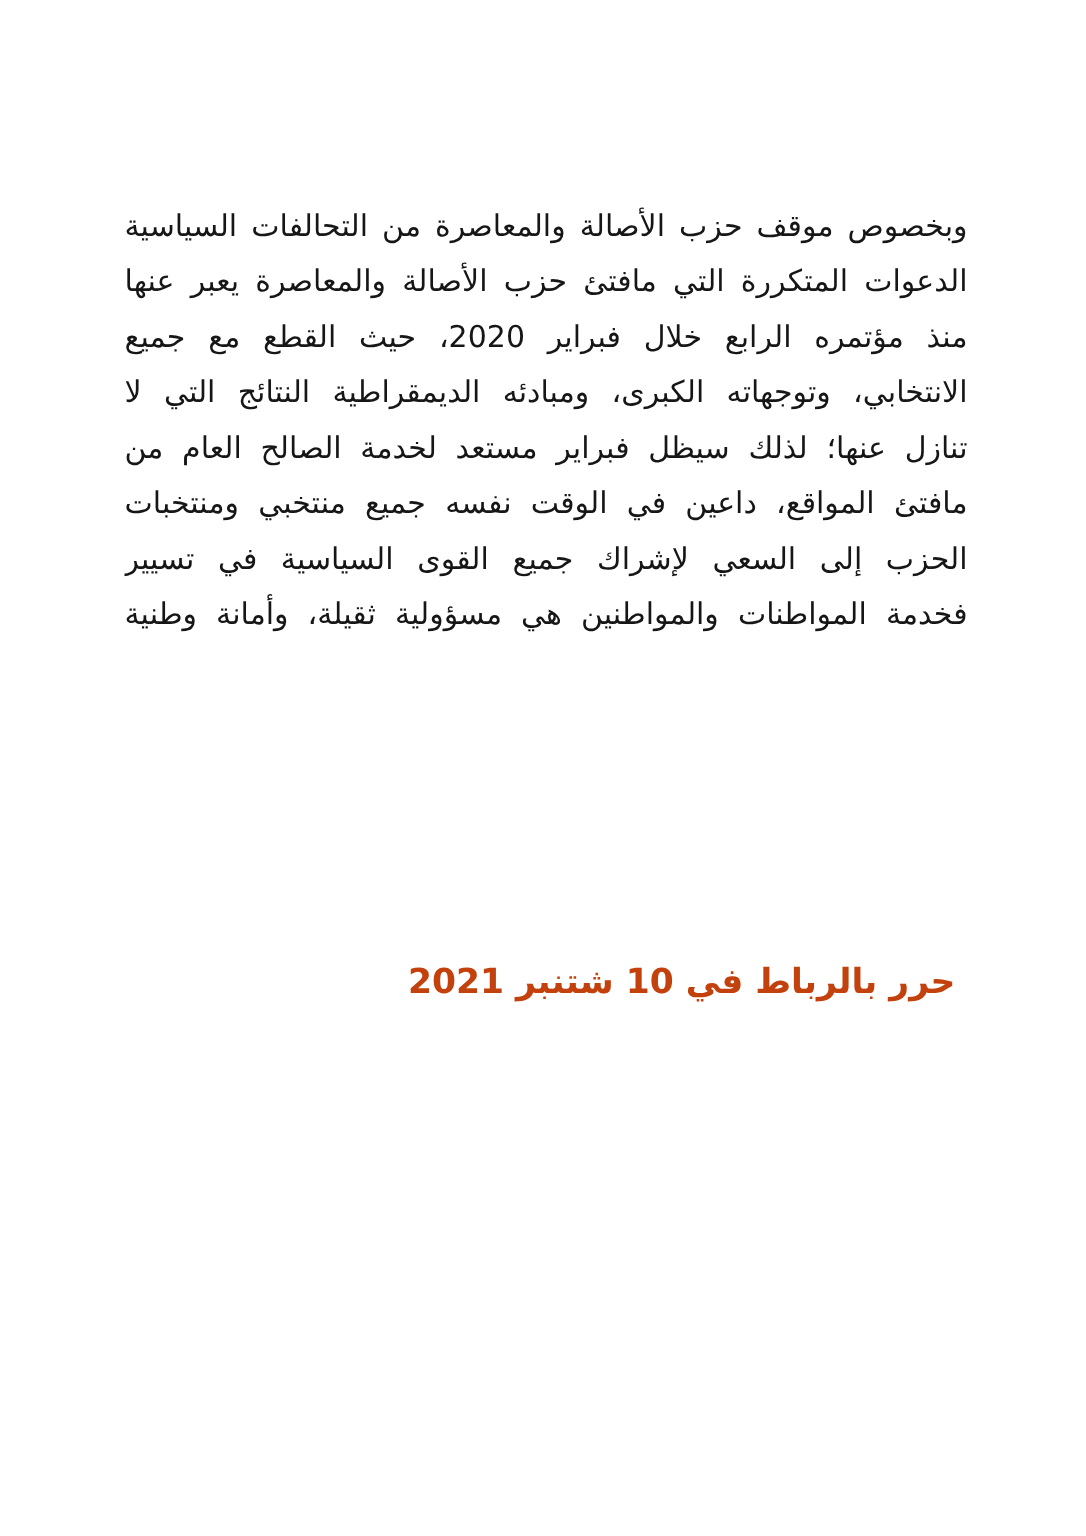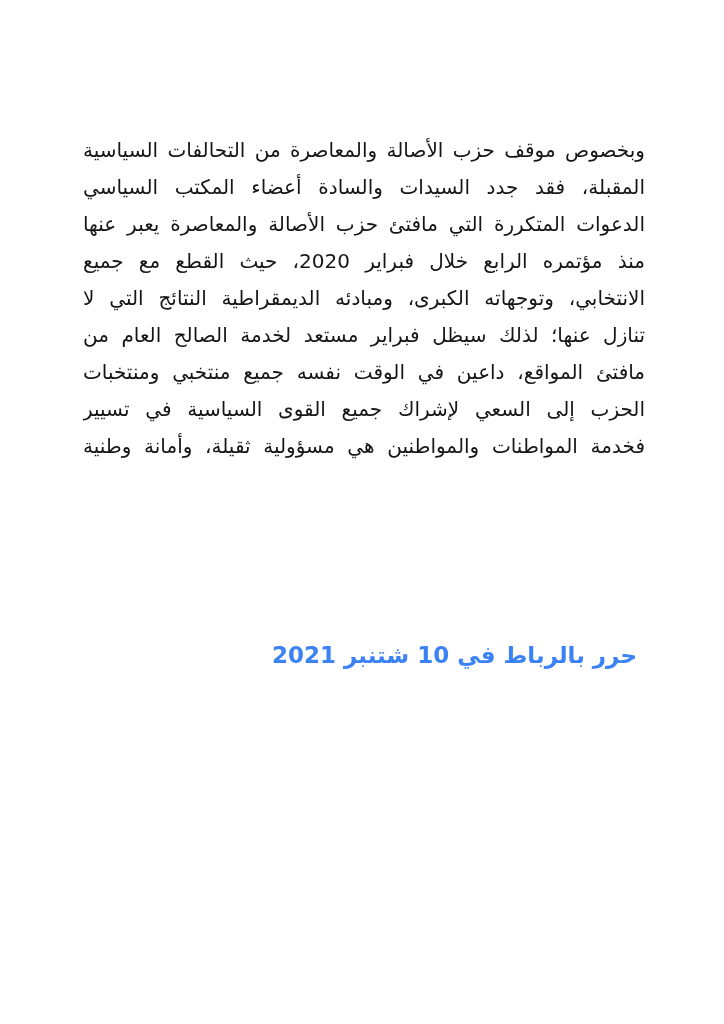--- a/index.html
+++ b/index.html
@@ -39,31 +39,30 @@
   }
   .dateline {
     position: absolute;
     top: 591px;
     right: 87px;
     direction: rtl;
     unicode-bidi: embed;
     font-size: 23px;
     font-weight: bold;
     line-height: 32px;
-    color: #3b82f6;
+    color: #c2410c;
     text-align: right;
   }
 </style>
 </head>
 <body>
 
 <div class="page" style="background: rgb(255, 255, 255); color: rgb(22, 22, 22); margin-top: 48px;">
   <div class="body-text">
     <div class="line">وبخصوص موقف حزب الأصالة والمعاصرة من التحالفات السياسية</div>
-  <div class="line">المقبلة، فقد جدد السيدات والسادة أعضاء المكتب السياسي</div>
       <div class="line">الدعوات المتكررة التي مافتئ حزب الأصالة والمعاصرة يعبر عنها</div>
       <div class="line">منذ مؤتمره الرابع خلال فبراير 2020، حيث القطع مع جميع</div>
       <div class="line">الانتخابي، وتوجهاته الكبرى، ومبادئه الديمقراطية النتائج التي لا</div>
       <div class="line">تنازل عنها؛ لذلك سيظل فبراير مستعد لخدمة الصالح العام من</div>
       <div class="line">مافتئ المواقع، داعين في الوقت نفسه جميع منتخبي ومنتخبات</div>
       <div class="line">الحزب إلى السعي لإشراك جميع القوى السياسية في تسيير</div>
       <div class="line">فخدمة المواطنات والمواطنين هي مسؤولية ثقيلة، وأمانة وطنية</div>
     </div>
   <div class="dateline">حرر بالرباط في 10 شتنبر 2021</div>
 </div>

